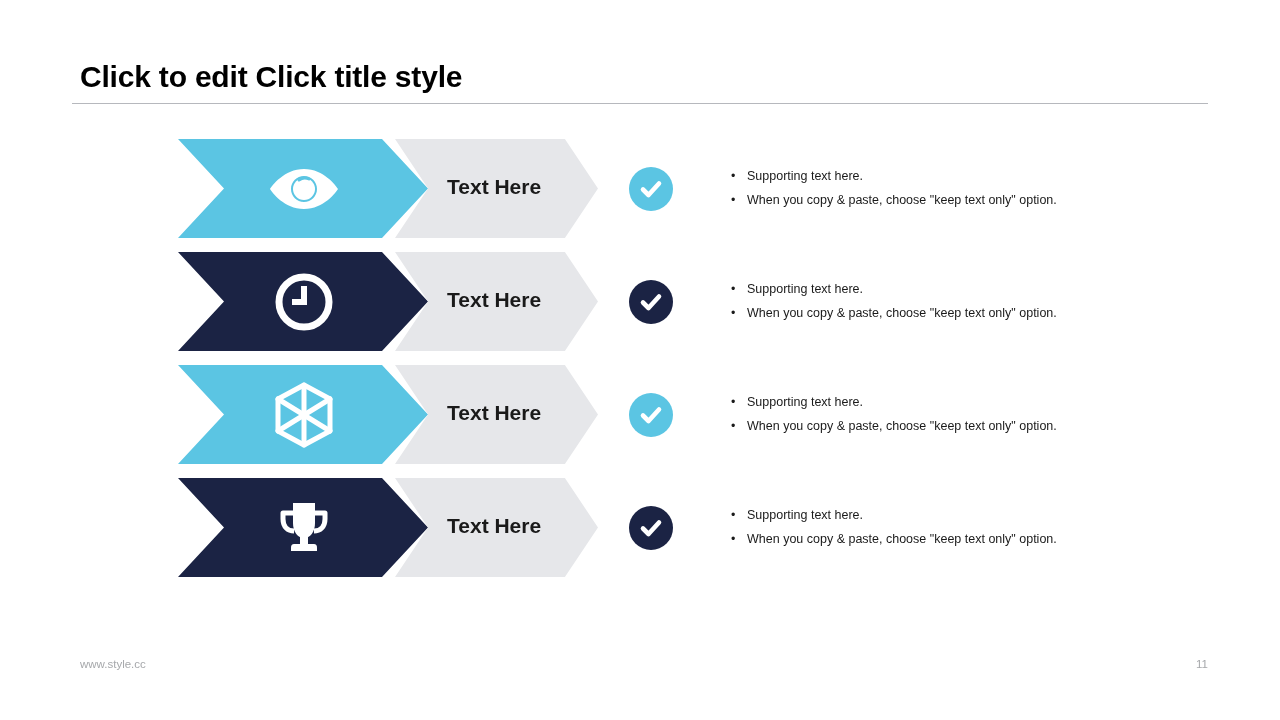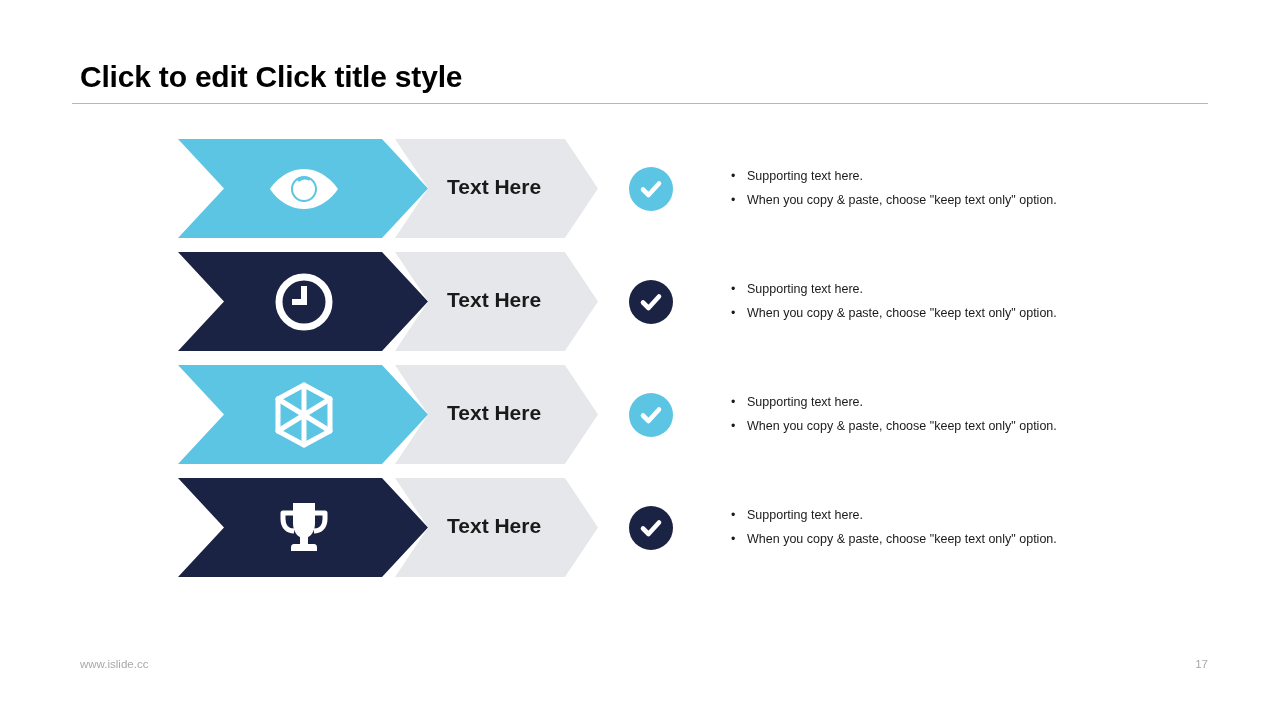--- a/index.html
+++ b/index.html
@@ -283,14 +283,14 @@
         <div class="bullet">
           <span class="bullet-dot">•</span>
           <span>When you copy &amp; paste, choose "keep text only" option.</span>
         </div>
       </div>
     </div>
   </div>
 
 </div>
 
-<div class="footer-url">www.islide.cc</div>
-<div class="footer-page">17</div>
+<div class="footer-url">www.style.cc</div>
+<div class="footer-page">11</div>
 
 </body></html>

